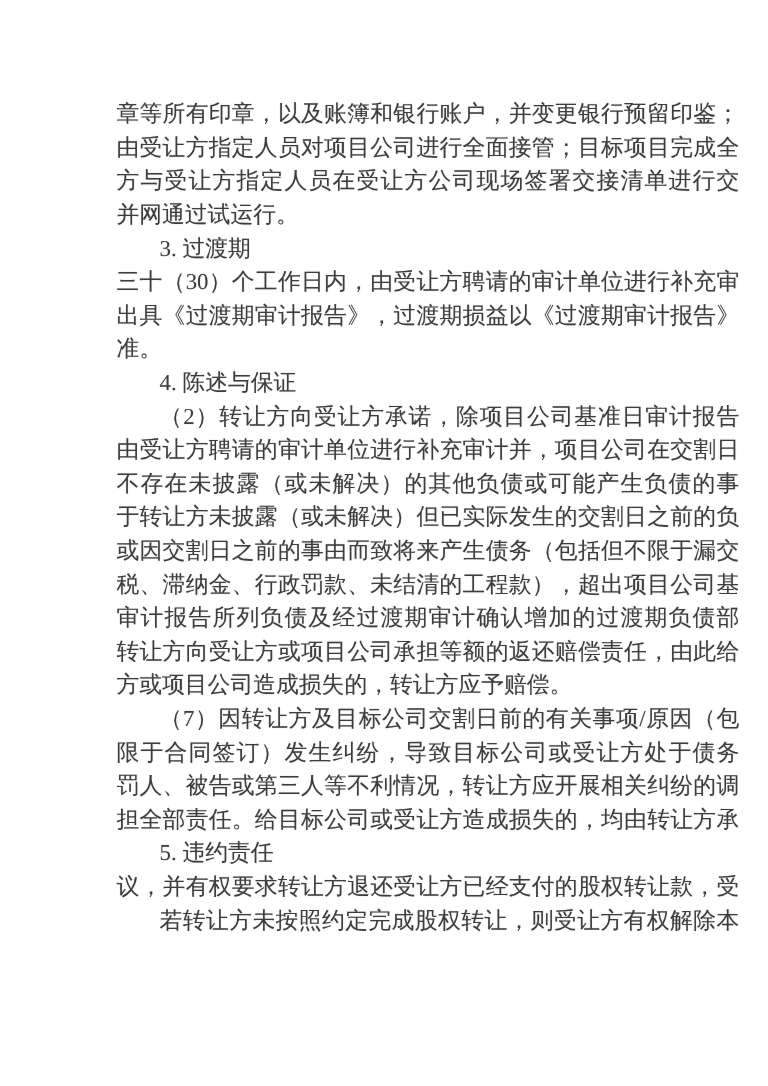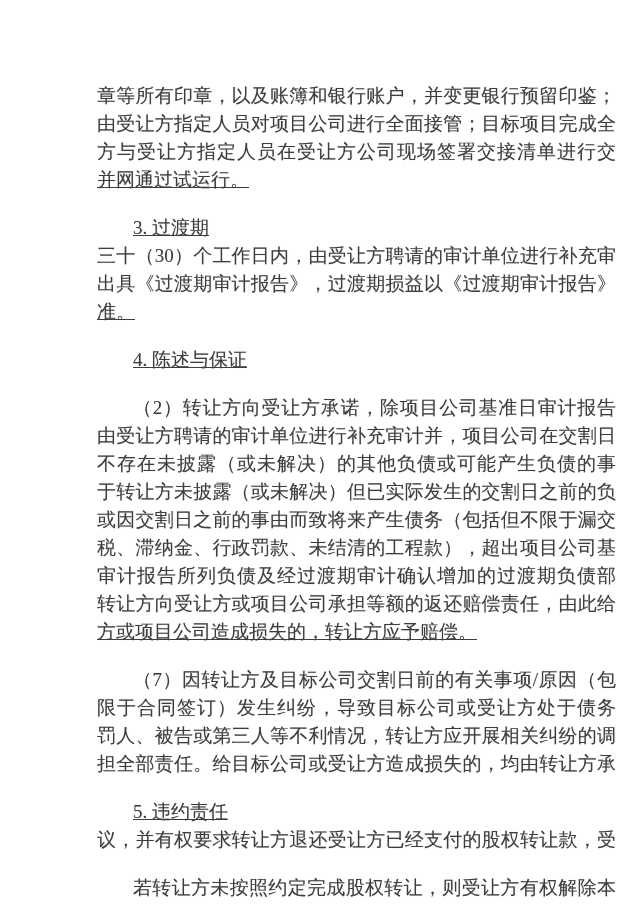--- a/index.html
+++ b/index.html
@@ -29,25 +29,23 @@
     height: 28px;
     overflow: hidden;
     white-space: normal;
     text-align: justify;
     text-align-last: justify;
     text-justify: inter-character;
   }
   .ln.l-end {
     text-align: left;
     text-align-last: left;
-    text-decoration: underline;
   }
   .ln.l-ind {
     text-indent: 36px;
-    margin-top: 20px;
   }
 </style>
 </head>
 <body>
 
 <div class="page">
   <div class="textblock">
     <div class="ln">章等所有印章，以及账簿和银行账户，并变更银行预留印鉴；转让</div>
     <div class="ln">由受让方指定人员对项目公司进行全面接管；目标项目完成全容量</div>
     <div class="ln">方与受让方指定人员在受让方公司现场签署交接清单进行交接，并</div>

